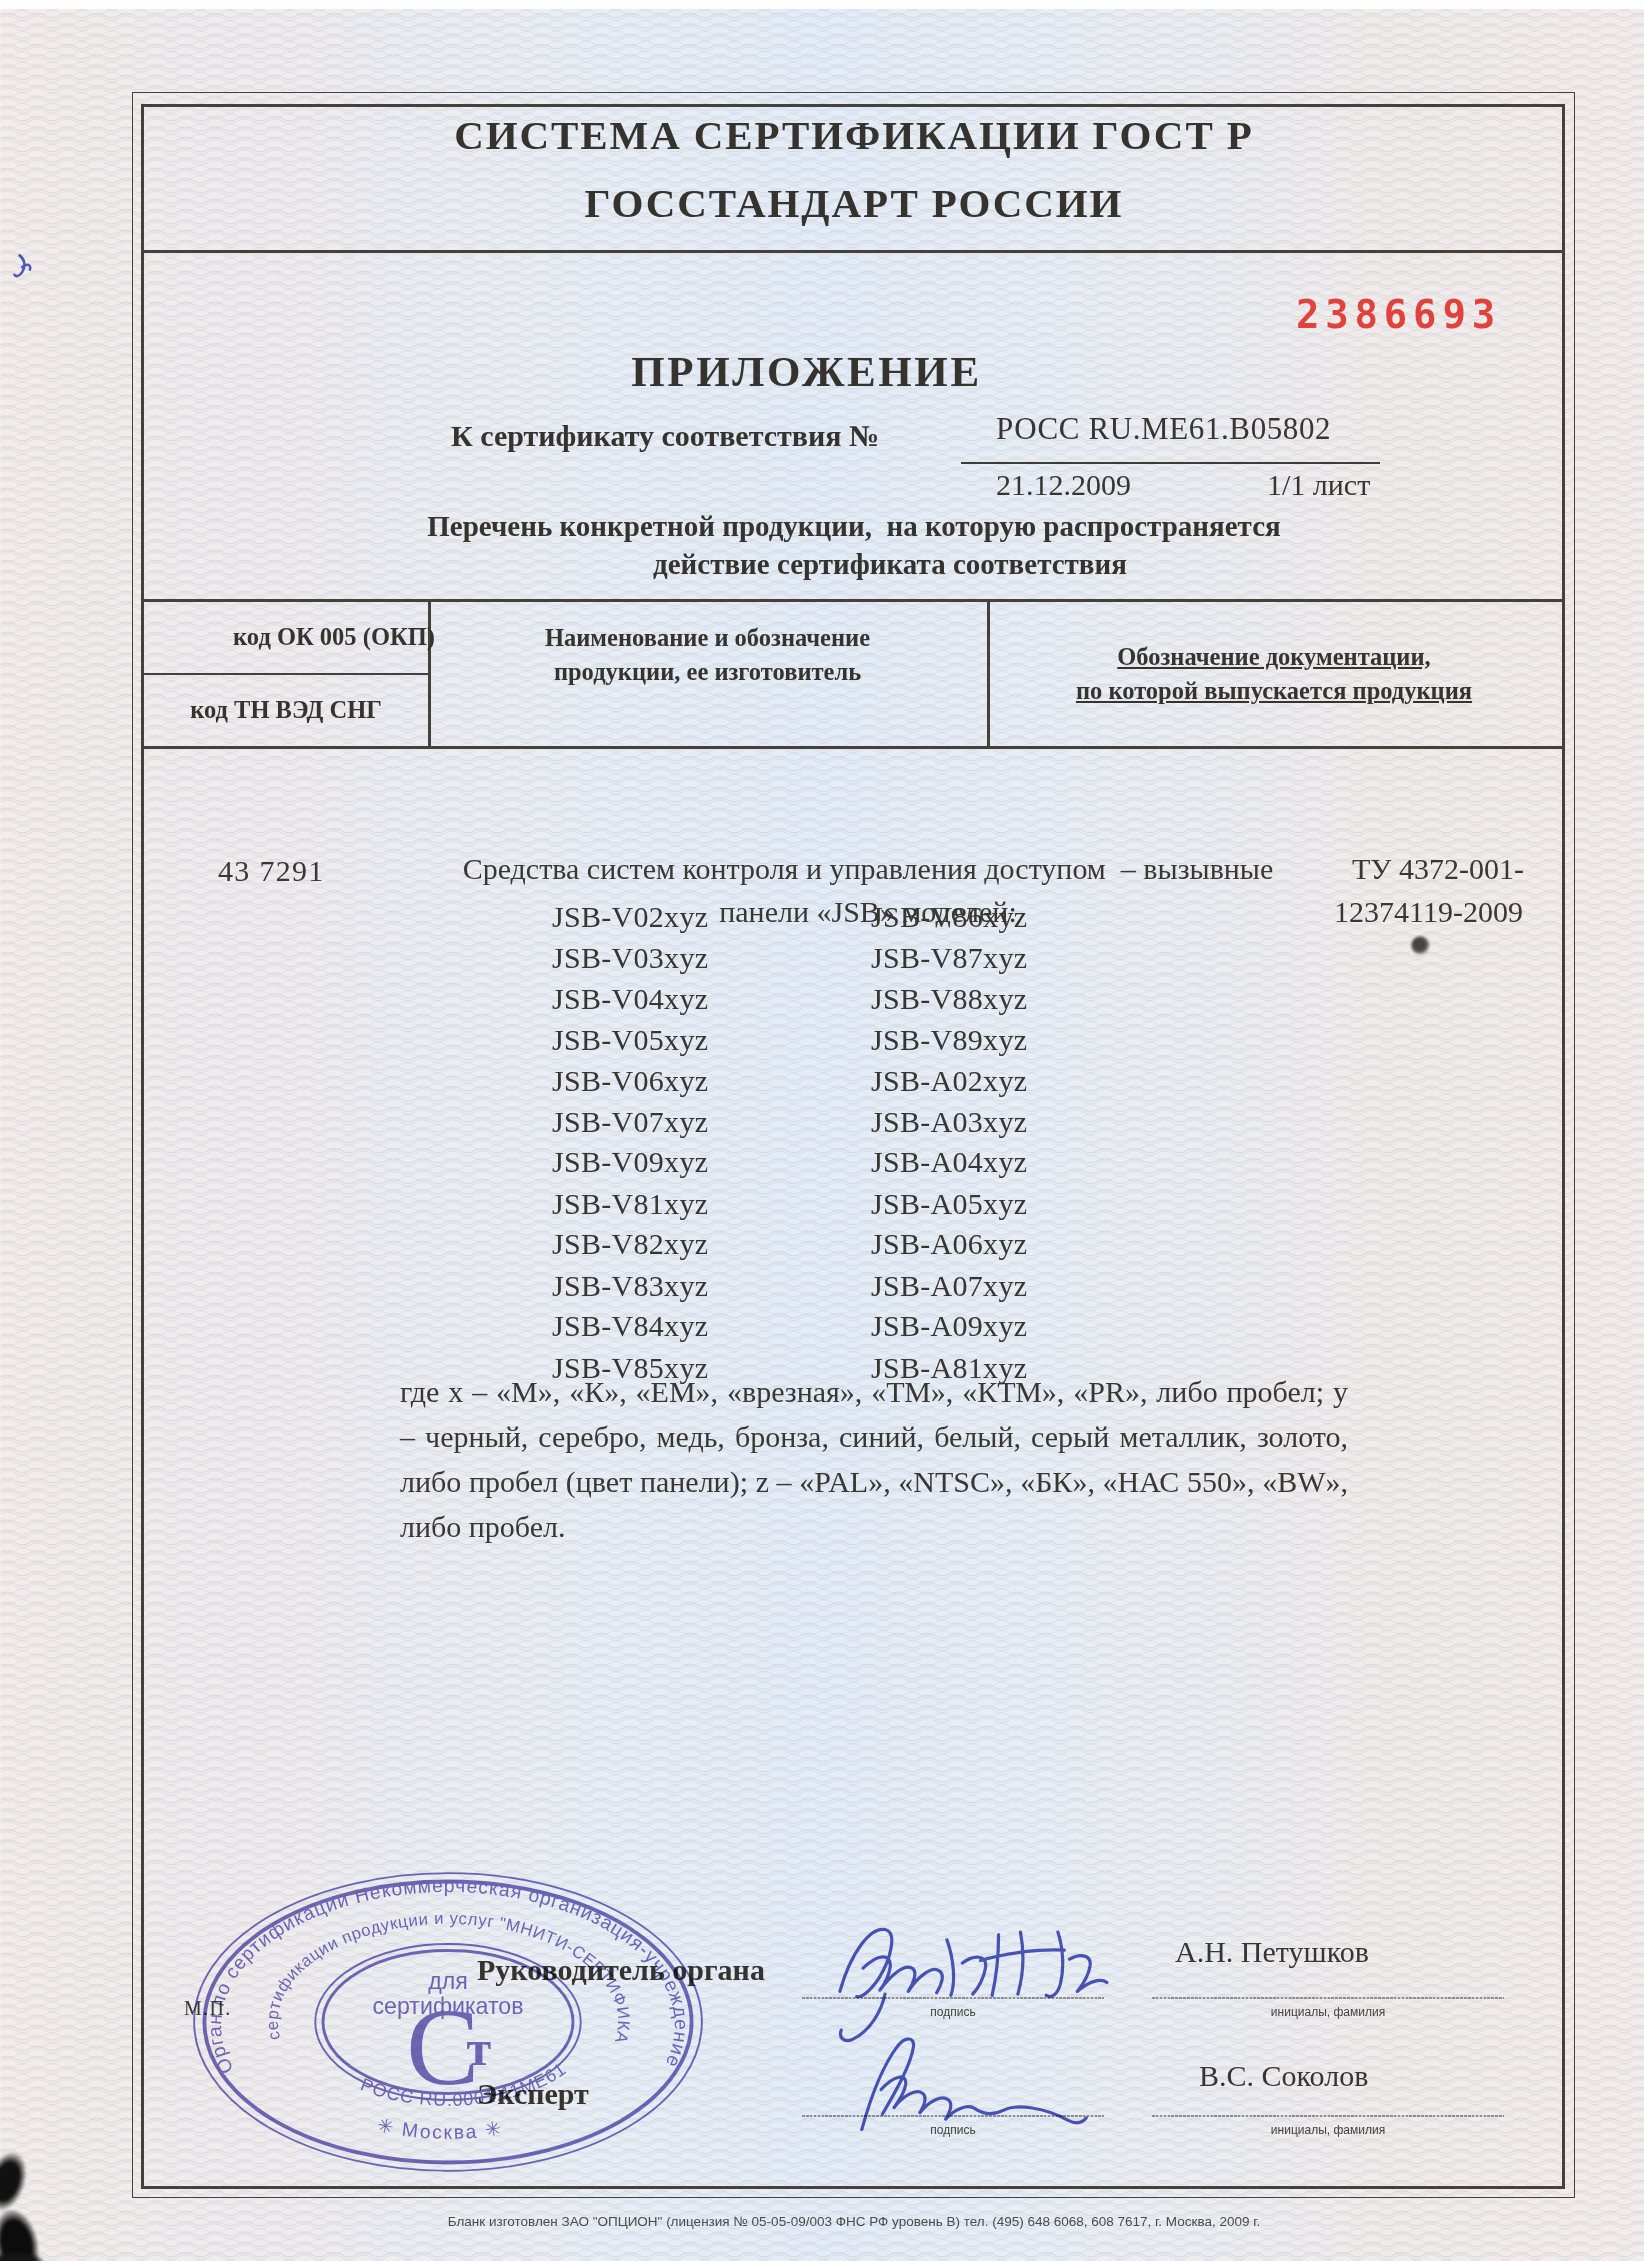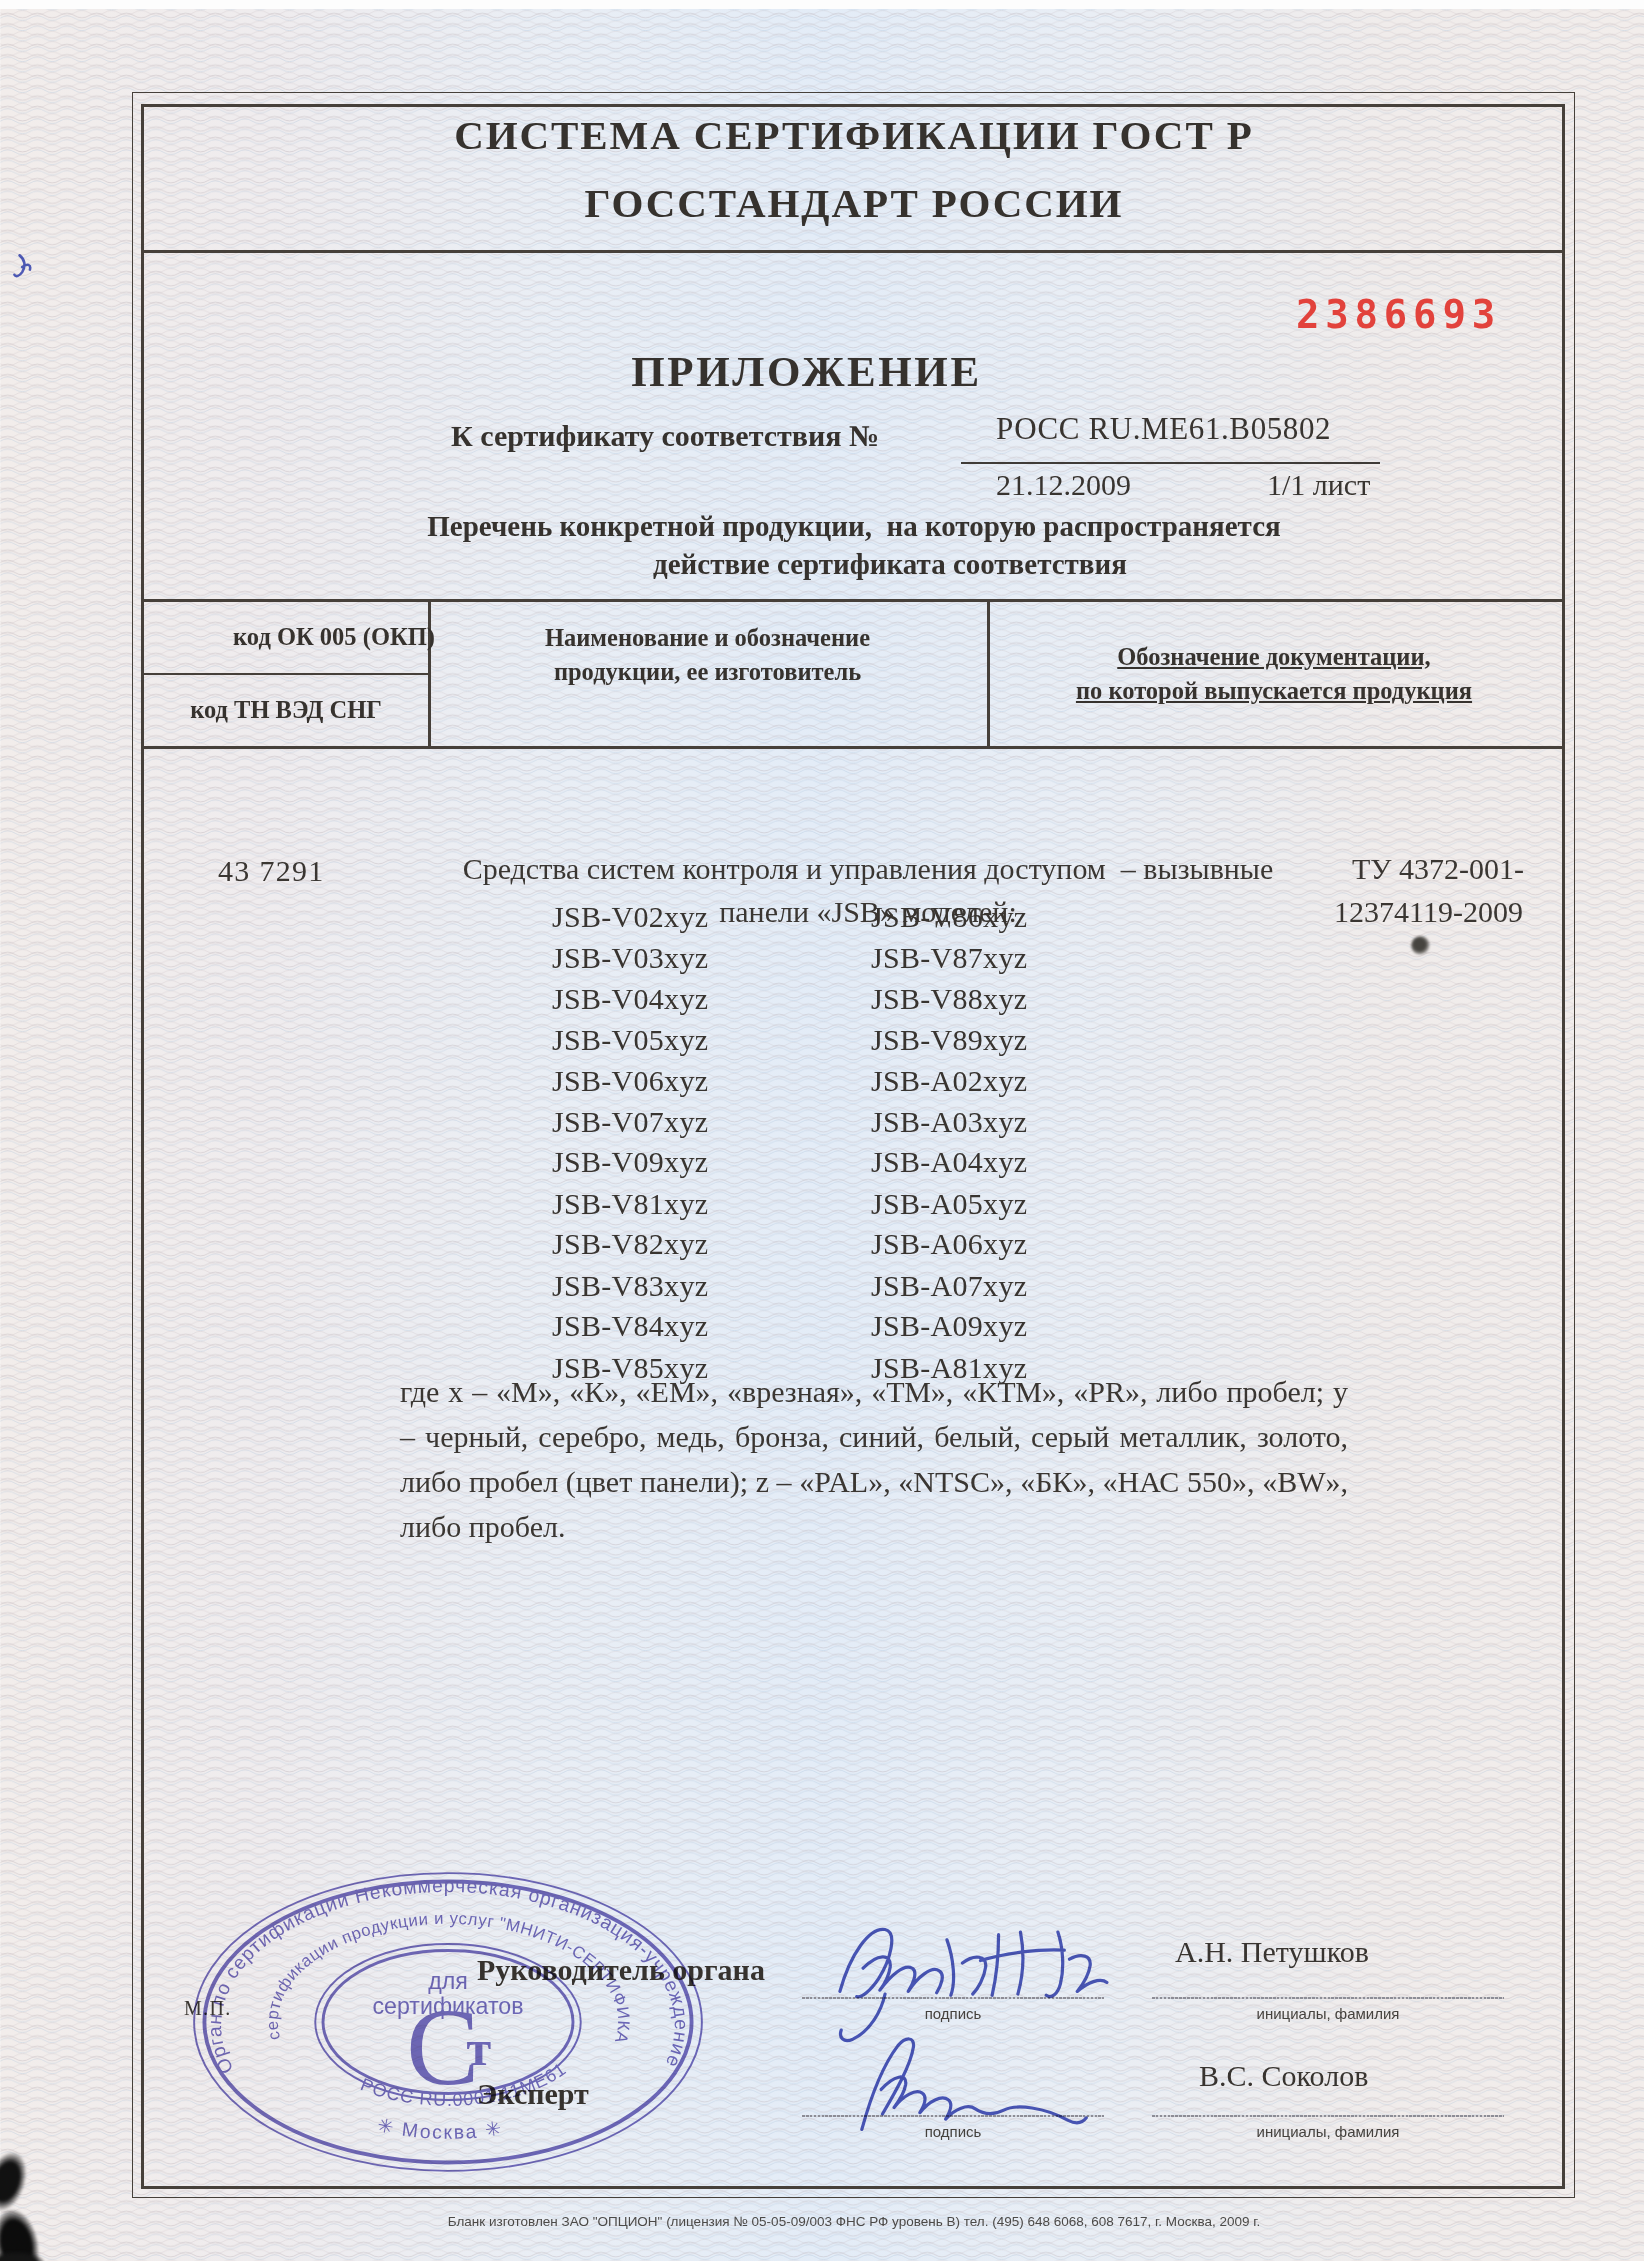--- a/index.html
+++ b/index.html
@@ -36,21 +36,21 @@
   .model-row{position:absolute;left:552px;width:645px;font-size:30px;letter-spacing:0.3px;}
   .model-row .m2{position:absolute;left:319px;top:0;}
   .note{position:absolute;left:400px;top:1369px;width:948px;font-size:30px;line-height:45px;
         text-align:justify;color:#3a3632;}
   .mp{position:absolute;left:184px;top:1997px;font-size:20px;letter-spacing:1.3px;color:#3b3733;}
   .sig-label{position:absolute;left:477px;font-weight:bold;font-size:30px;color:#36322e;}
   .sig-name{position:absolute;left:1175px;font-size:30px;}
   .microline{position:absolute;height:1.9px;
         background:repeating-linear-gradient(90deg,#8d8d96 0 2.6px,rgba(141,141,150,.25) 2.6px 3.9px);}
   .caption{position:absolute;text-align:center;font-family:"Liberation Sans","DejaVu Sans",sans-serif;
-        font-size:15px;color:#45423e;}
+        font-size:12px;color:#45423e;}
   .fine-print{position:absolute;left:142px;top:2214px;width:1424px;text-align:center;
         font-family:"Liberation Sans","DejaVu Sans",sans-serif;font-size:13.5px;color:#4c4a48;}
   .blot{position:absolute;border-radius:50%;filter:blur(1px);}
   .ink-dot{left:1411px;top:936px;width:19.3px;height:19.3px;
         background:radial-gradient(circle at 45% 45%, #46443f 0 40%, rgba(70,68,63,.55) 60%, transparent 75%);}
   .smudge1{left:-11.6px;top:2151px;width:37px;height:61px;background:radial-gradient(ellipse, #111 0 45%, transparent 72%);transform:rotate(18deg);}
   .smudge2{left:-5.2px;top:2209px;width:43px;height:71px;background:radial-gradient(ellipse, #0c0c0c 0 48%, transparent 74%);transform:rotate(-12deg);}
   .smudge3{left:-13px;top:2251px;width:58px;height:26px;background:radial-gradient(ellipse, #151515 0 50%, transparent 75%);}
   .stamp-svg{position:absolute;left:187px;top:1868px;mix-blend-mode:multiply;opacity:.93;}
   .ink-svg{position:absolute;left:0;top:0;mix-blend-mode:multiply;pointer-events:none;}

